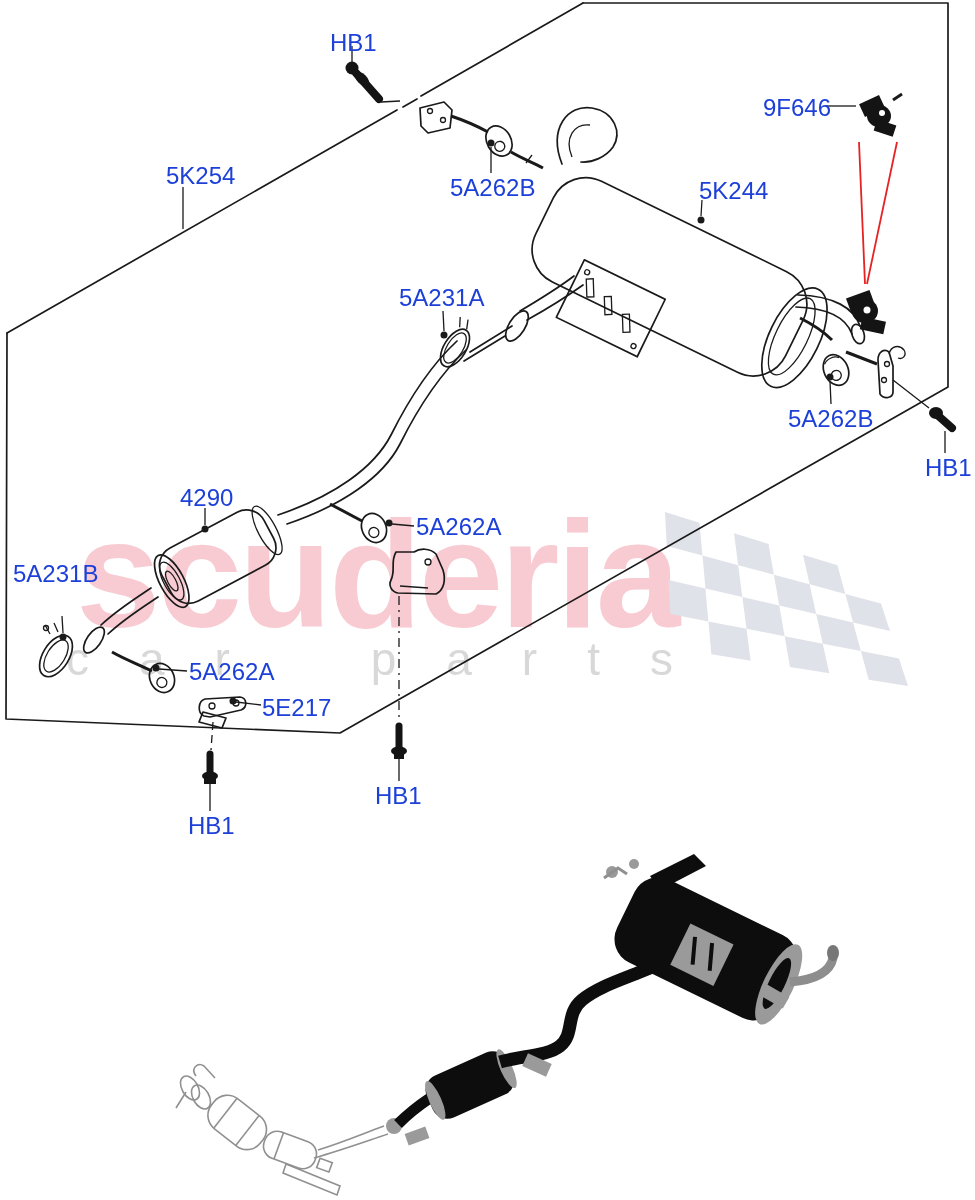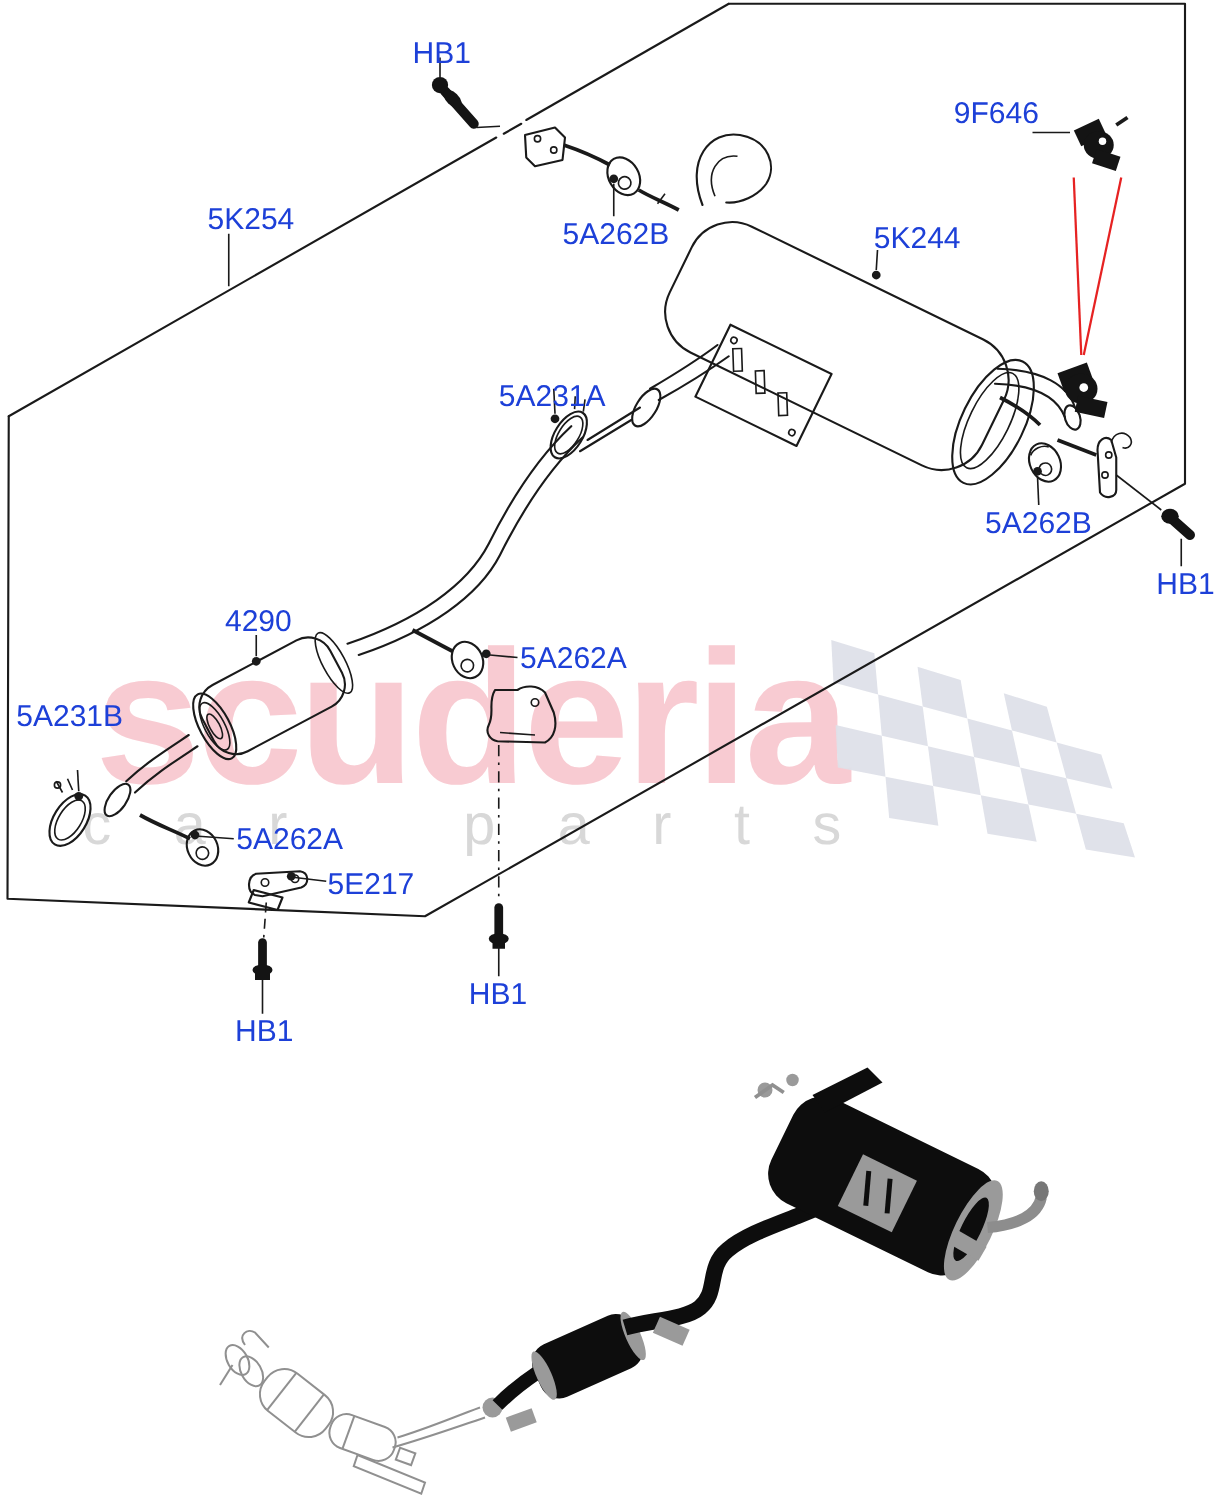--- a/index.html
+++ b/index.html
@@ -291,22 +291,22 @@
       <ellipse cx="833" cy="953" rx="6" ry="8" fill="#777777"></ellipse>
       <rect class="tn-gfill" x="762" y="990" width="26" height="13" transform="rotate(30 775 996)"></rect>
     </g>
   </svg>
   </div>
 
   <div class="lbl" style="left:330px;top:30px">HB1</div>
   <div class="lbl" style="left:166px;top:163px">5K254</div>
   <div class="lbl" style="left:450px;top:175px">5A262B</div>
   <div class="lbl" style="left:699px;top:178px">5K244</div>
-  <div class="lbl" style="left:763px;top:78px">9F646</div>
-  <div class="lbl" style="left:399px;top:305px">5A231A</div>
+  <div class="lbl" style="left:763px;top:95px">9F646</div>
+  <div class="lbl" style="left:399px;top:285px">5A231A</div>
   <div class="lbl" style="left:788px;top:406px">5A262B</div>
   <div class="lbl" style="left:925px;top:455px">HB1</div>
   <div class="lbl" style="left:180px;top:485px">4290</div>
   <div class="lbl" style="left:416px;top:514px">5A262A</div>
   <div class="lbl" style="left:13px;top:561px">5A231B</div>
   <div class="lbl" style="left:189px;top:659px">5A262A</div>
   <div class="lbl" style="left:262px;top:695px">5E217</div>
   <div class="lbl" style="left:188px;top:813px">HB1</div>
   <div class="lbl" style="left:375px;top:783px">HB1</div>
 

